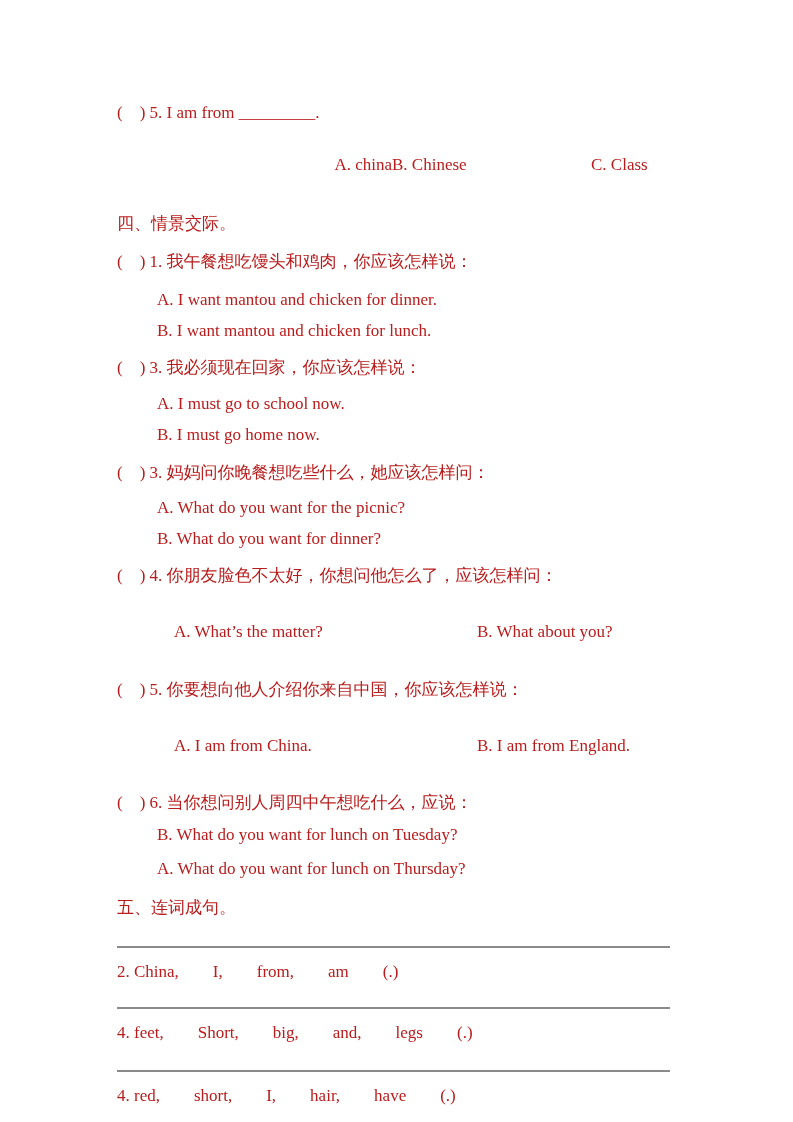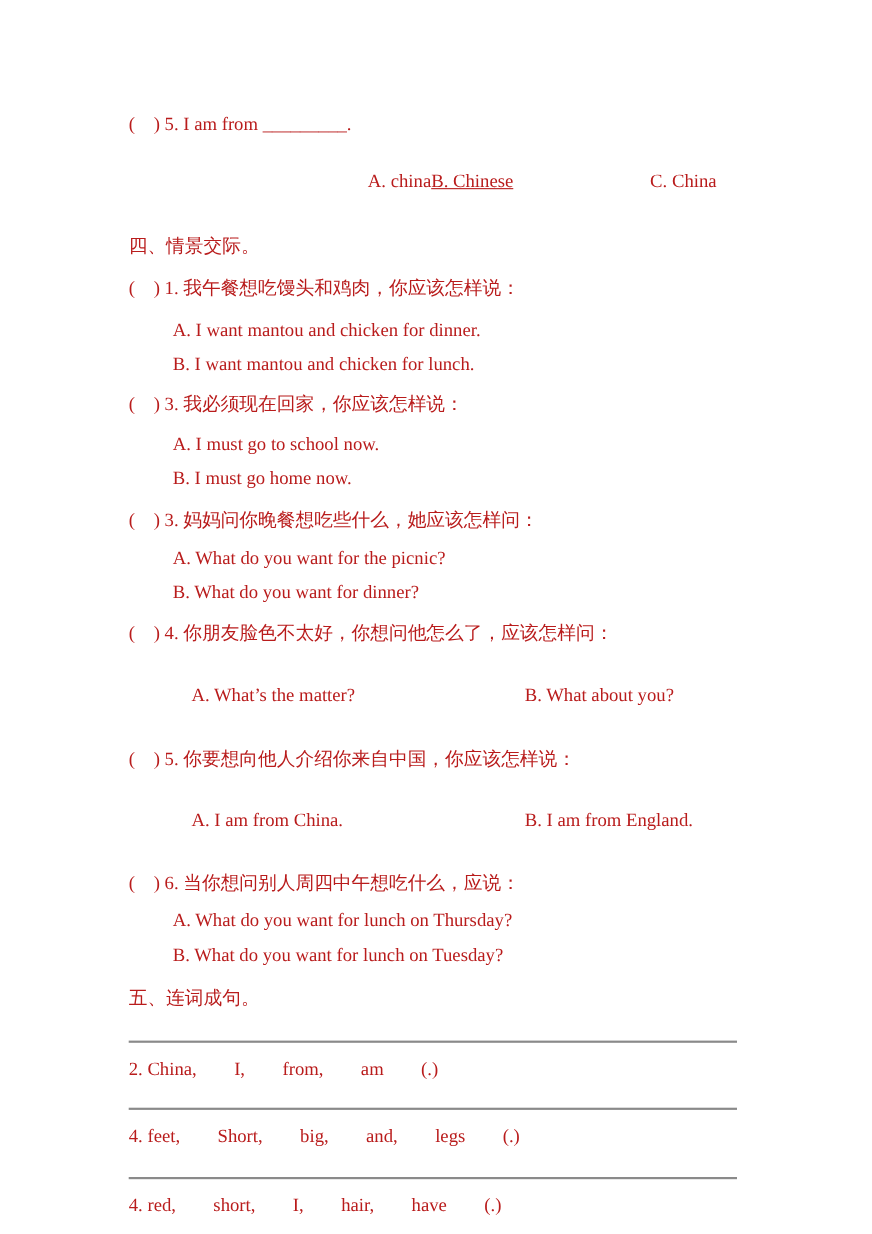--- a/index.html
+++ b/index.html
@@ -20,39 +20,39 @@
     overflow: hidden;
   }
   .row {
     line-height: 20px;
     white-space: pre;
   }
   .opt-indent {
     padding-left: 40px;
   }
   .opt-colA3 { display: inline-block; width: 218px; text-align: right; }
-  .opt-colB3 { display: inline-block; width: 199px; text-decoration: underline; }
+  .opt-colB3 { display: inline-block; width: 199px; }
   .opt-colC3 { display: inline-block; }
   .opt-colA2 { display: inline-block; width: 303px; }
   .opt-colB2 { display: inline-block; }
   .answer-line {
     border: none;
     border-top: 2px solid #8a8a8a;
     width: 553px;
     margin: 0;
   }
 </style>
 </head>
 <body>
 
 <div class="page">
 
   <div class="row">(　) 5. I am from _________.</div>
   <div class="row opt-indent" style="margin-top:12px">
-    <span class="opt-colA3">A. china</span><span class="opt-colB3">B. Chinese</span><span class="opt-colC3">C. China</span>
+    <span class="opt-colA3">A. china</span><span class="opt-colB3">B. Chinese</span><span class="opt-colC3">C. Class</span>
   </div>
 
   <div class="row" style="margin-top:19px">四、情景交际。</div>
 
   <div class="row" style="margin-top:18px">(　) 1. 我午餐想吃馒头和鸡肉，你应该怎样说：</div>
   <div class="row opt-indent" style="margin-top:18px">A. I want mantou and chicken for dinner.</div>
   <div class="row opt-indent" style="margin-top:11px">B. I want mantou and chicken for lunch.</div>
 
   <div class="row" style="margin-top:17px">(　) 3. 我必须现在回家，你应该怎样说：</div>
   <div class="row opt-indent" style="margin-top:16px">A. I must go to school now.</div>
@@ -66,22 +66,22 @@
   <div class="row opt-indent" style="margin-top:16px">
     <span class="opt-colA2">A. What’s the matter?</span><span class="opt-colB2">B. What about you?</span>
   </div>
 
   <div class="row" style="margin-top:18px">(　) 5. 你要想向他人介绍你来自中国，你应该怎样说：</div>
   <div class="row opt-indent" style="margin-top:16px">
     <span class="opt-colA2">A. I am from China.</span><span class="opt-colB2">B. I am from England.</span>
   </div>
 
   <div class="row" style="margin-top:17px">(　) 6. 当你想问别人周四中午想吃什么，应说：</div>
+  <div class="row opt-indent" style="margin-top:12px">B. What do you want for lunch on Tuesday?</div>
   <div class="row opt-indent" style="margin-top:14px">A. What do you want for lunch on Thursday?</div>
-  <div class="row opt-indent" style="margin-top:12px">B. What do you want for lunch on Tuesday?</div>
 
   <div class="row" style="margin-top:19px">五、连词成句。</div>
 
   <hr class="answer-line" style="margin-top:28px">
 
   <div class="row" style="margin-top:14px">2. China,　　I,　　from,　　am　　(.)</div>
   <hr class="answer-line" style="margin-top:25px">
 
   <div class="row" style="margin-top:14px">4. feet,　　Short,　　big,　　and,　　legs　　(.)</div>
   <hr class="answer-line" style="margin-top:27px">

